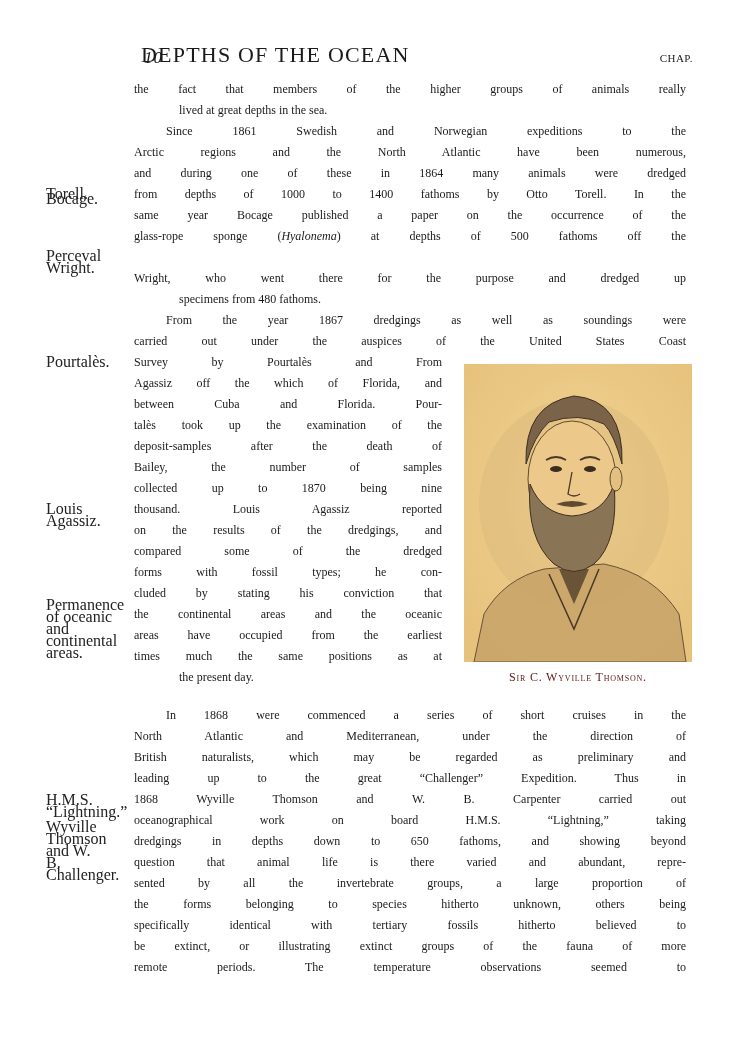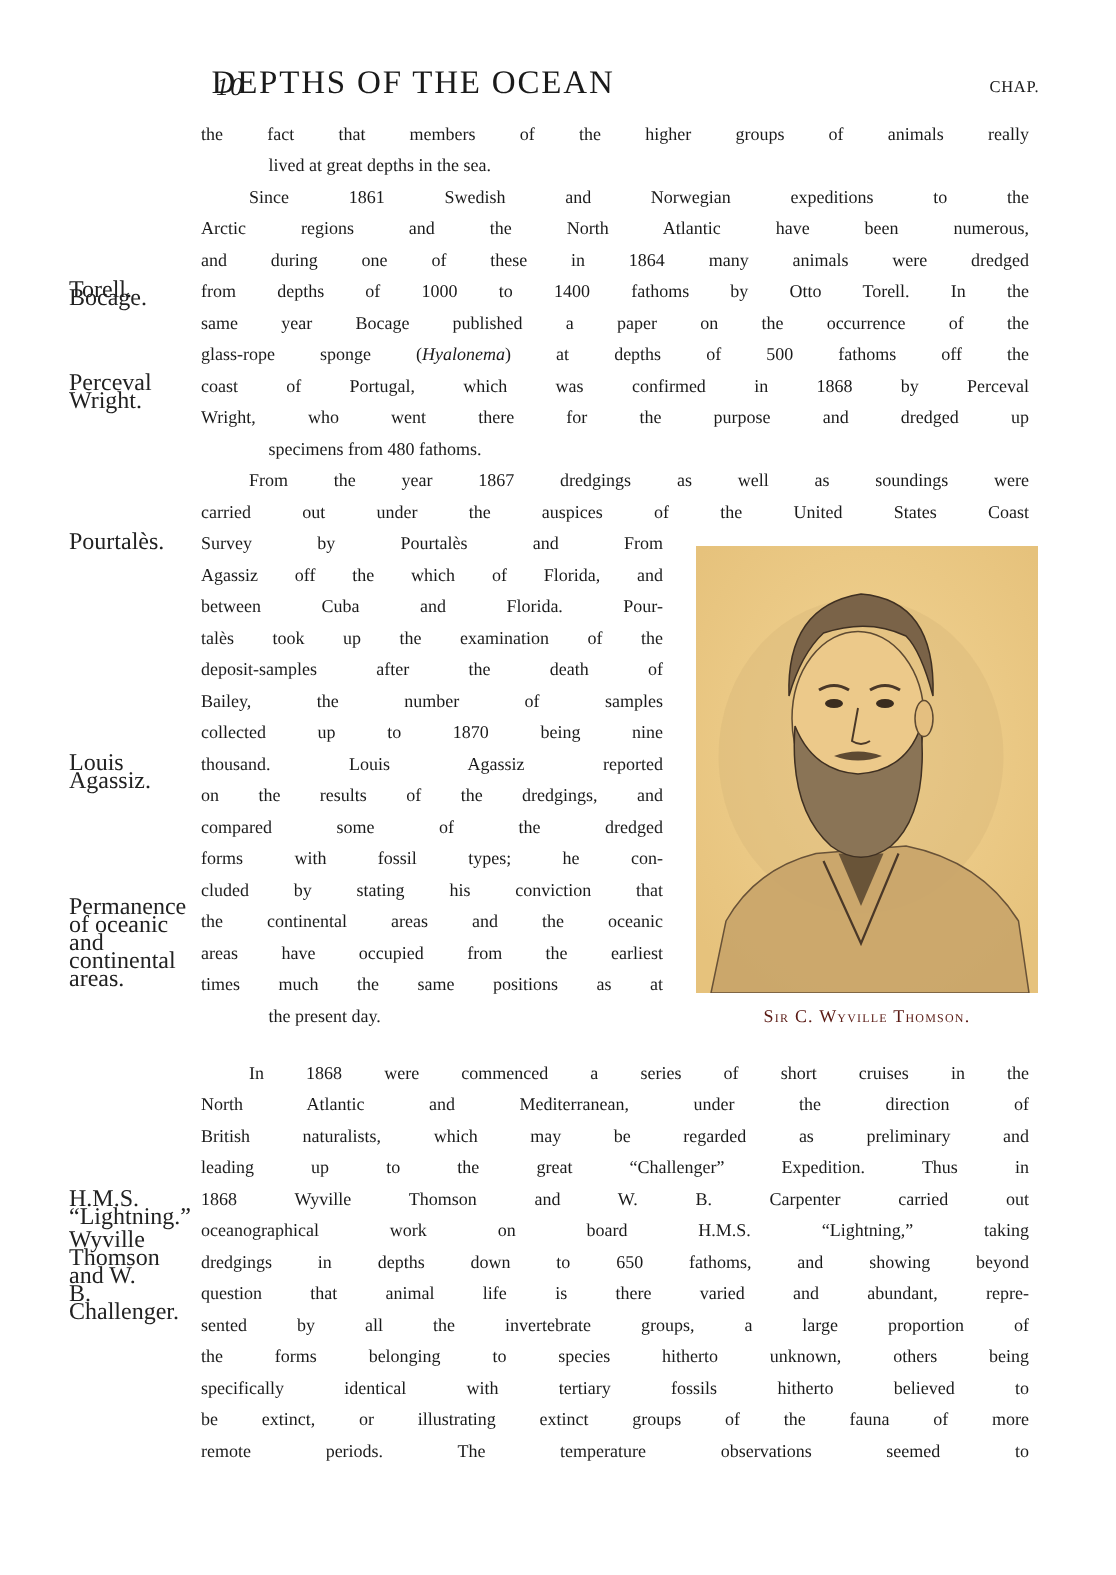--- a/index.html
+++ b/index.html
@@ -42,21 +42,20 @@
 
   <div class="line" style="top:79px">the fact that members of the higher groups of animals really</div>
   <div class="line last" style="top:100px">lived at great depths in the sea.</div>
 
   <div class="line indent" style="top:121px">Since 1861 Swedish and Norwegian expeditions to the</div>
   <div class="line" style="top:142px">Arctic regions and the North Atlantic have been numerous,</div>
   <div class="line" style="top:163px">and during one of these in 1864 many animals were dredged</div>
   <div class="line" style="top:184px">from depths of 1000 to 1400 fathoms by Otto Torell. In the</div>
   <div class="line" style="top:205px">same year Bocage published a paper on the occurrence of the</div>
   <div class="line" style="top:226px"><span>glass-rope sponge (</span><i>Hyalonema</i><span>) at depths of 500 fathoms off the</span></div>
-  <div class="line" style="top:247px">coast of Portugal, which was confirmed in 1868 by Perceval</div>
   <div class="line" style="top:268px">Wright, who went there for the purpose and dredged up</div>
   <div class="line last" style="top:289px">specimens from 480 fathoms.</div>
 
   <div class="line indent" style="top:310px">From the year 1867 dredgings as well as soundings were</div>
   <div class="line" style="top:331px">carried out under the auspices of the United States Coast</div>
   <div class="line narrow" style="top:352px">Survey by Pourtalès and From</div>
   <div class="line narrow" style="top:373px">Agassiz off the which of Florida, and</div>
   <div class="line narrow" style="top:394px">between Cuba and Florida. Pour-</div>
   <div class="line narrow" style="top:415px">talès took up the examination of the</div>
   <div class="line narrow" style="top:436px">deposit-samples after the death of</div>

